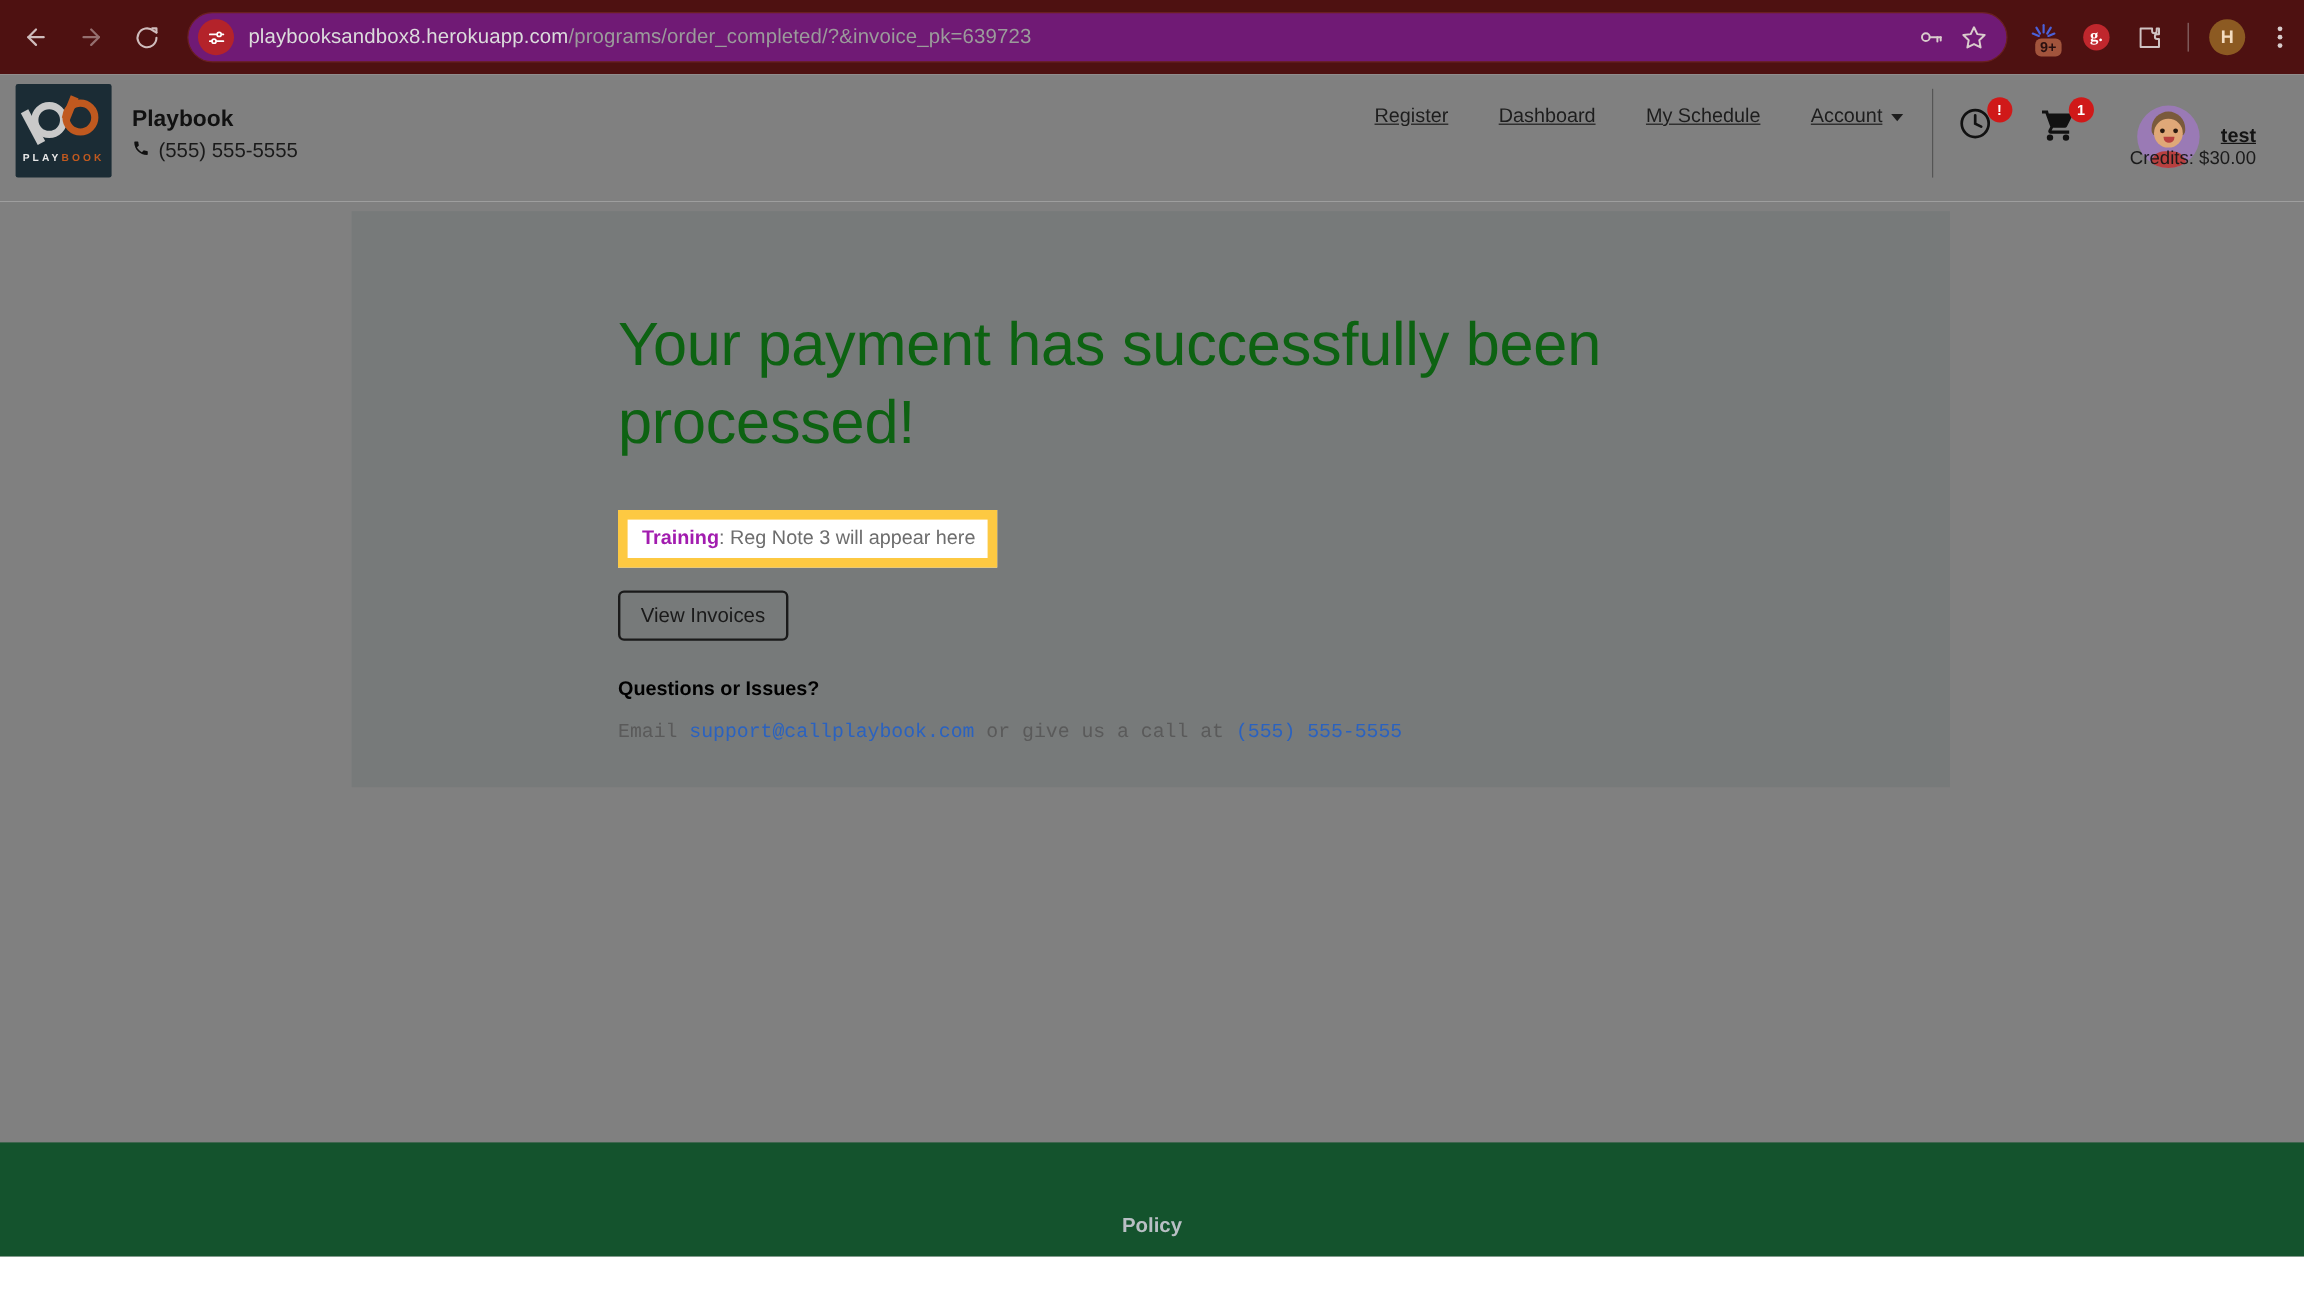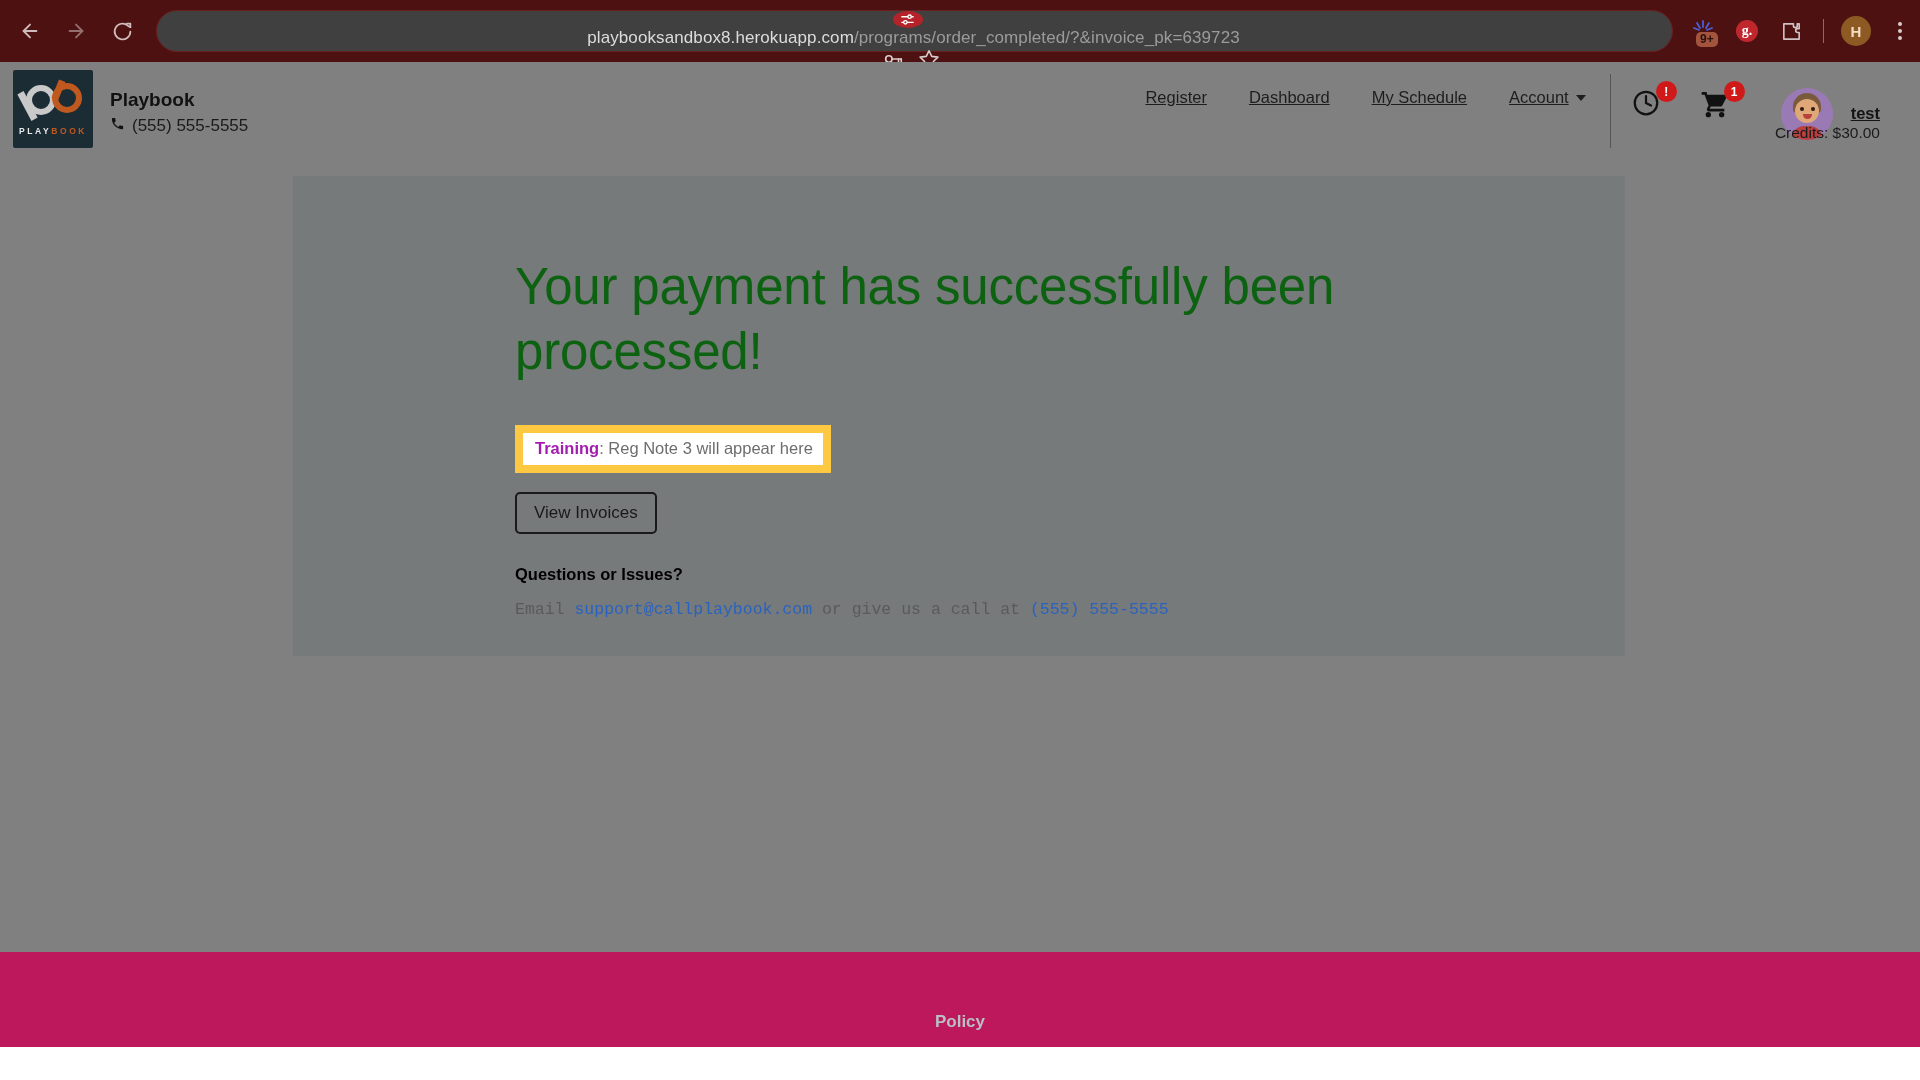--- a/index.html
+++ b/index.html
@@ -26,26 +26,25 @@
     border-radius: 50%;
     display: flex; align-items: center; justify-content: center;
     color: #cfbcbc;
   }
   .chrome-icon-btn svg { display: block; }
 
   .omnibox {
     position: relative;
     margin-left: 14px;
     width: 1550px; height: 42px;
-    background: #404040;
+    background: #701a75;
     border-radius: 21px;
     display: flex; align-items: center;
     padding: 0 10px 0 8px;
     border: 1px solid #6b2020;
-    flex-direction: column;
   }
   .site-info-icon {
     width: 30px; height: 30px; min-width: 30px;
     border-radius: 50%;
     background: #b4232a;
     display: flex; align-items: center; justify-content: center;
     margin-right: 12px;
   }
   .url-text {
     font-size: 17px;
@@ -275,21 +274,21 @@
   .qi-line {
     margin-top: 16px;
     font-size: 16.5px; color: #5a5a5a; font-family: Liberation Mono, monospace;
   }
   .qi-line a { color: #2a62c0; text-decoration: none; }
 
   
   .site-footer {
     position: absolute; left: 0; bottom: 0;
     width: 1920px; height: 95px;
-    background: #be185d;
+    background: #14532d;
     display: flex; align-items: center; justify-content: center;
     padding-top: 44px;
   }
   .footer-link {
     color: #b9bfc4; font-size: 17px; font-weight: bold;
     text-decoration: none;
   }
 </style>
 </head>
 <body>

